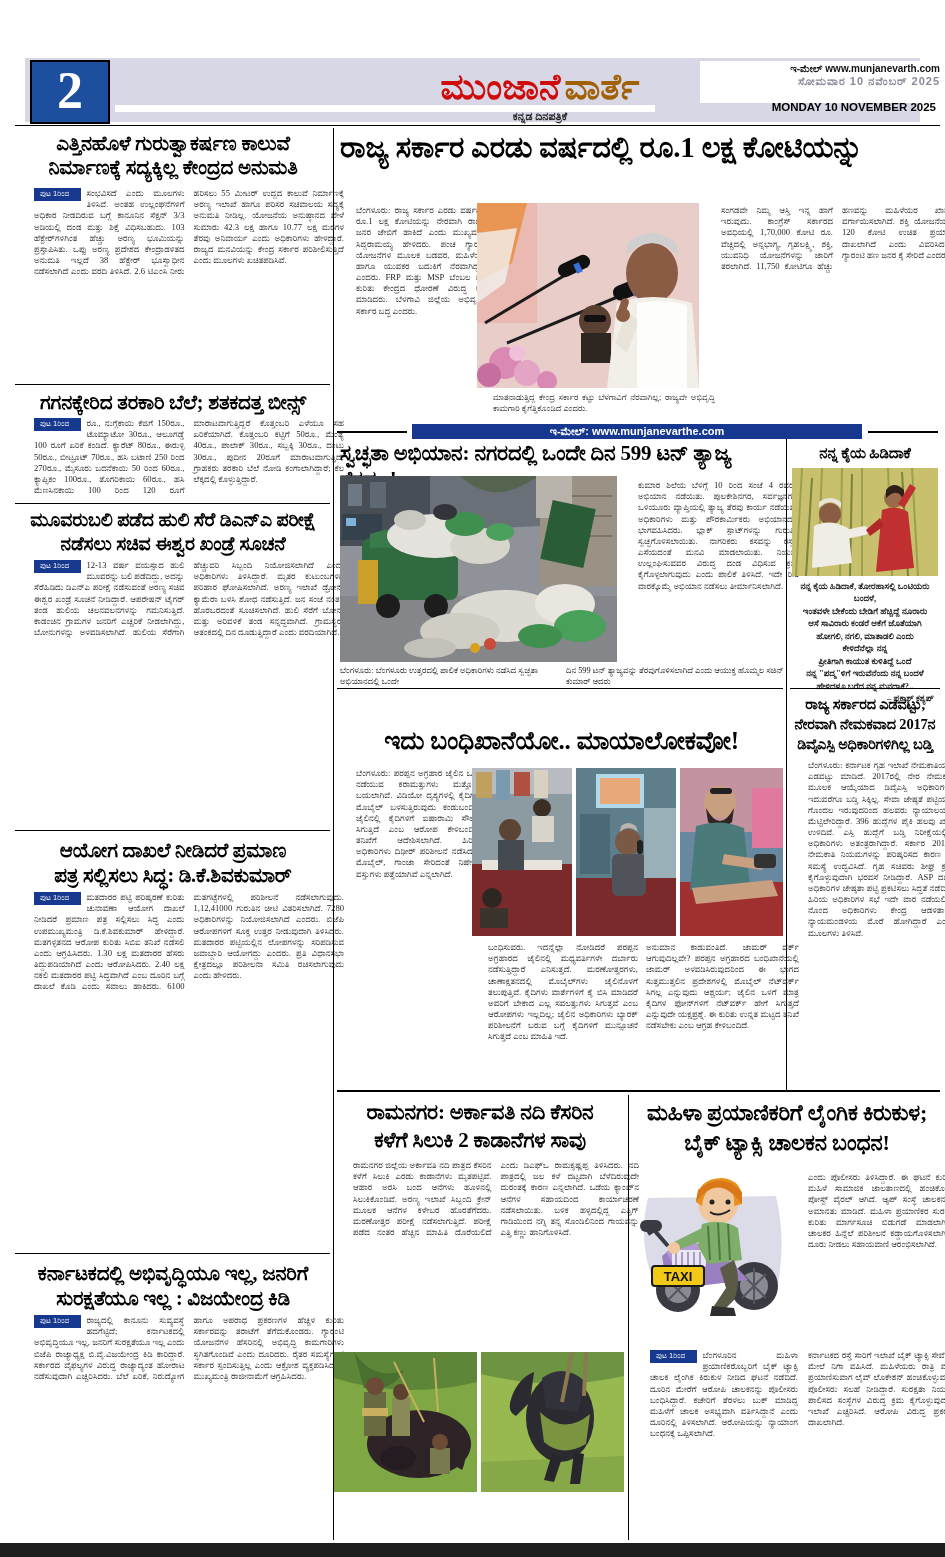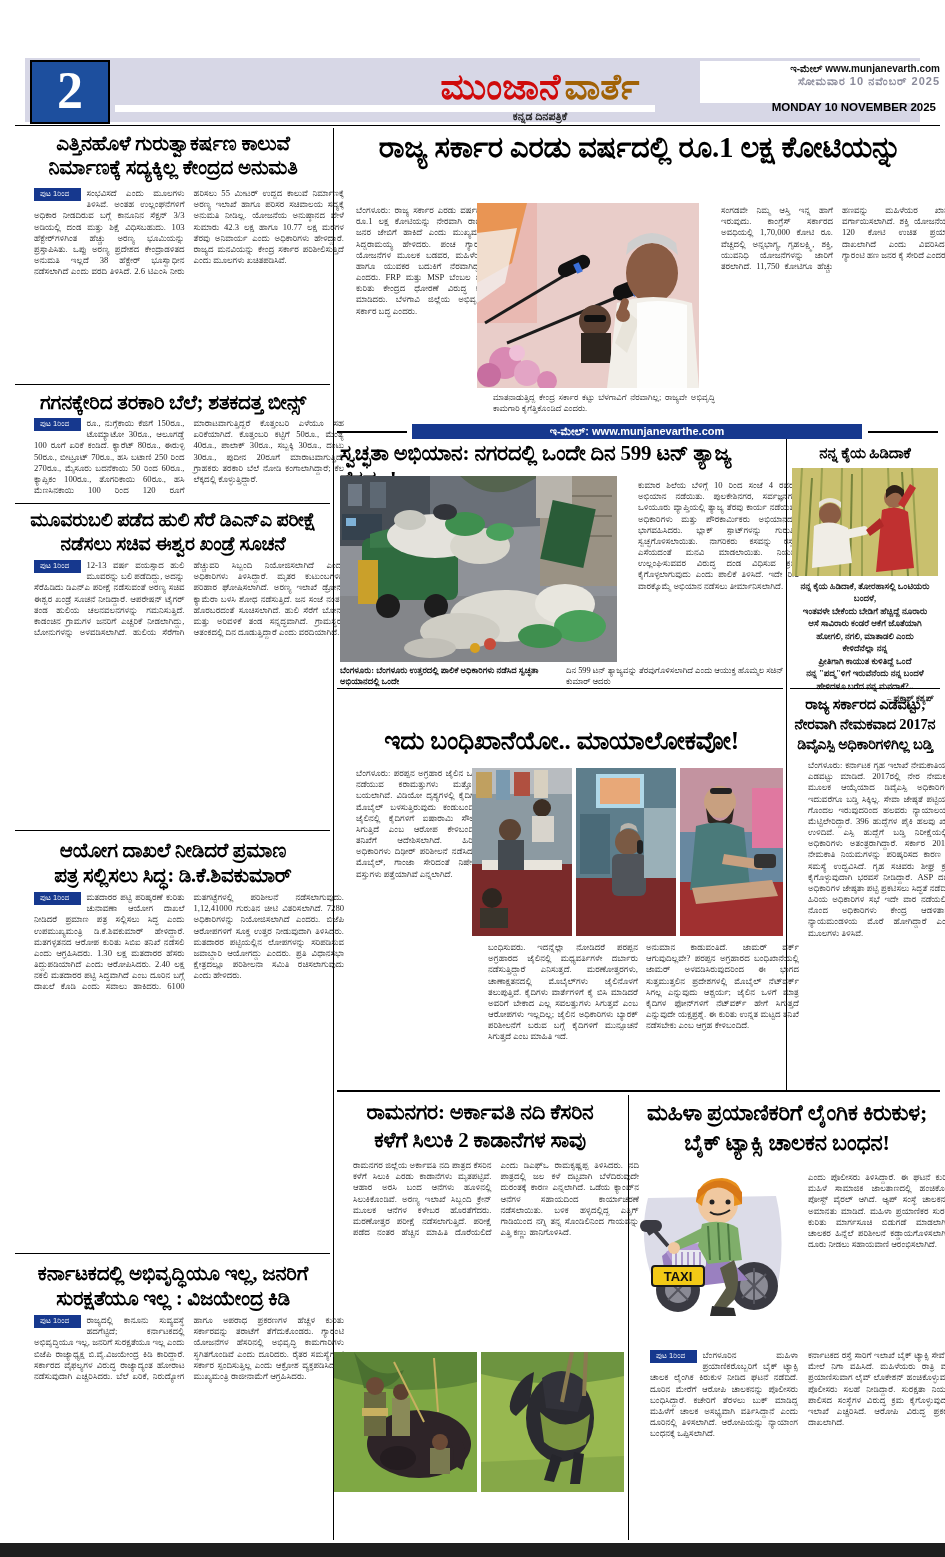--- a/index.html
+++ b/index.html
@@ -53,21 +53,21 @@
   <div class="abs rule-v" style="left:333px;top:128px;height:1412px;"></div>
   <div class="abs rule-v" style="left:786px;top:437px;height:653px;"></div>
   <div class="abs rule-v" style="left:628px;top:1095px;height:445px;"></div>
 
   <div class="abs hl" style="left:18px;top:131px;width:310px;font-size:20px;">ಎತ್ತಿನಹೊಳೆ ಗುರುತ್ವಾಕರ್ಷಣ ಕಾಲುವೆ ನಿರ್ಮಾಣಕ್ಕೆ ಸದ್ಯಕ್ಕಿಲ್ಲ ಕೇಂದ್ರದ ಅನುಮತಿ</div>
   <div class="abs body-txt cols2" style="left:18px;top:188px;width:310px;height:193px;">
     <span class="tag">ಪುಟ 1ರಿಂದ</span><span>ಸಂಭವಿಸದೆ ಎಂದು ಮೂಲಗಳು ತಿಳಿಸಿವೆ. ಅಂತಹ ಉಲ್ಲಂಘನೆಗಳಿಗೆ ಅಧಿಕಾರ ನೀಡದಿರುವ ಬಗ್ಗೆ ಕಾನೂನಿನ ಸೆಕ್ಷನ್ 3/3 ಅಡಿಯಲ್ಲಿ ದಂಡ ಮತ್ತು ಶಿಕ್ಷೆ ವಿಧಿಸಬಹುದು. 103 ಹೆಕ್ಟೇರ್‌ಗಳಿಗಿಂತ ಹೆಚ್ಚು ಅರಣ್ಯ ಭೂಮಿಯನ್ನು ಪ್ರಸ್ತಾಪಿಸಿತು. ಒಪ್ಪು ಅರಣ್ಯ ಪ್ರದೇಶದ ಕೇಂದ್ರಾಡಳಿತದ ಅನುಮತಿ ಇಲ್ಲದೆ 38 ಹೆಕ್ಟೇರ್ ಭೂಸ್ವಾಧೀನ ನಡೆಸಲಾಗಿದೆ ಎಂದು ವರದಿ ತಿಳಿಸಿದೆ. 2.6 ಟಿಎಂಸಿ ನೀರು ಹರಿಸಲು 55 ಮೀಟರ್ ಉದ್ದದ ಕಾಲುವೆ ನಿರ್ಮಾಣಕ್ಕೆ ಅರಣ್ಯ ಇಲಾಖೆ ಹಾಗೂ ಪರಿಸರ ಸಚಿವಾಲಯ ಸದ್ಯಕ್ಕೆ ಅನುಮತಿ ನೀಡಿಲ್ಲ. ಯೋಜನೆಯ ಅನುಷ್ಠಾನದ ವೇಳೆ ಸುಮಾರು 42.3 ಲಕ್ಷ ಹಾಗೂ 10.77 ಲಕ್ಷ ಮರಗಳ ತೆರವು ಅನಿವಾರ್ಯ ಎಂದು ಅಧಿಕಾರಿಗಳು ಹೇಳಿದ್ದಾರೆ. ರಾಜ್ಯದ ಮನವಿಯನ್ನು ಕೇಂದ್ರ ಸರ್ಕಾರ ಪರಿಶೀಲಿಸುತ್ತಿದೆ ಎಂದು ಮೂಲಗಳು ಖಚಿತಪಡಿಸಿವೆ.</span>
   </div>
   <div class="abs rule-h" style="left:15px;top:384px;width:315px;"></div>
 
-  <div class="abs hl" style="left:340px;top:130px;width:600px;font-size:29px;text-align:center;">ರಾಜ್ಯ ಸರ್ಕಾರ ಎರಡು ವರ್ಷದಲ್ಲಿ ರೂ.1 ಲಕ್ಷ ಕೋಟಿಯನ್ನು</div>
+  <div class="abs hl" style="left:340px;top:130px;width:600px;font-size:29px;text-align:left;">ರಾಜ್ಯ ಸರ್ಕಾರ ಎರಡು ವರ್ಷದಲ್ಲಿ ರೂ.1 ಲಕ್ಷ ಕೋಟಿಯನ್ನು</div>
 
   <div class="abs body-txt" style="left:340px;top:205px;width:132px;height:215px;">ಬೆಂಗಳೂರು: ರಾಜ್ಯ ಸರ್ಕಾರ ಎರಡು ವರ್ಷದಲ್ಲಿ ರೂ.1 ಲಕ್ಷ ಕೋಟಿಯನ್ನು ನೇರವಾಗಿ ರಾಜ್ಯದ ಜನರ ಜೇಬಿಗೆ ಹಾಕಿದೆ ಎಂದು ಮುಖ್ಯಮಂತ್ರಿ ಸಿದ್ದರಾಮಯ್ಯ ಹೇಳಿದರು. ಪಂಚ ಗ್ಯಾರಂಟಿ ಯೋಜನೆಗಳ ಮೂಲಕ ಬಡವರ, ಮಹಿಳೆಯರ ಹಾಗೂ ಯುವಕರ ಬದುಕಿಗೆ ನೆರವಾಗಿದ್ದೇವೆ ಎಂದರು. FRP ಮತ್ತು MSP ಬೆಂಬಲ ಬೆಲೆ ಕುರಿತು ಕೇಂದ್ರದ ಧೋರಣೆ ವಿರುದ್ಧ ಟೀಕೆ ಮಾಡಿದರು. ಬೆಳಗಾವಿ ಜಿಲ್ಲೆಯ ಅಭಿವೃದ್ಧಿಗೆ ಸರ್ಕಾರ ಬದ್ಧ ಎಂದರು.</div>
 
   <div class="abs" style="left:477px;top:203px;width:222px;height:185px;">
     <svg width="222" height="185" viewBox="0 0 222 185">
       <rect width="222" height="185" fill="#e9cdc9"></rect>
       <rect x="0" y="0" width="60" height="120" fill="#e9b9b2"></rect>
       <path d="M0 0 L50 0 L35 60 L0 80 Z" fill="#e88934" opacity="0.75"></path>
       <path d="M0 30 L40 25 L28 80 L0 100 Z" fill="#f3f0ee" opacity="0.8"></path>
       <circle cx="28" cy="160" r="16" fill="#d989b3"></circle>
@@ -170,21 +170,21 @@
       <ellipse cx="225" cy="128" rx="30" ry="20" fill="#e8e6de"></ellipse>
       <ellipse cx="240" cy="150" rx="26" ry="16" fill="#49a05a"></ellipse>
       <ellipse cx="200" cy="160" rx="22" ry="12" fill="#3f8f4f"></ellipse>
       <ellipse cx="90" cy="172" rx="26" ry="10" fill="#c2c0b8"></ellipse>
       <circle cx="150" cy="168" r="6" fill="#c84b3a"></circle>
         <circle cx="135" cy="172" r="5" fill="#d8a020"></circle>
       <rect x="206" y="28" width="44" height="60" fill="#2a5c38" transform="rotate(12 228 58)"></rect>
     </svg>
   </div>
   <div class="abs body-txt" style="left:622px;top:480px;width:161px;height:182px;">ಕುಮಾರ ಶಿಲೆಯ ಬೆಳಿಗ್ಗೆ 10 ರಿಂದ ಸಂಜೆ 4 ರವರೆಗೆ ಅಭಿಯಾನ ನಡೆಯಿತು. ಪುಲಕೇಶಿನಗರ, ಸರ್ವಜ್ಞನಗರ, ಒಳಿಯೂರು ವ್ಯಾಪ್ತಿಯಲ್ಲಿ ತ್ಯಾಜ್ಯ ತೆರವು ಕಾರ್ಯ ನಡೆಯಿತು. ಅಧಿಕಾರಿಗಳು ಮತ್ತು ಪೌರಕಾರ್ಮಿಕರು ಅಭಿಯಾನದಲ್ಲಿ ಭಾಗವಹಿಸಿದರು. ಬ್ಲಾಕ್ ಸ್ಪಾಟ್‌ಗಳನ್ನು ಗುರುತಿಸಿ ಸ್ವಚ್ಛಗೊಳಿಸಲಾಯಿತು. ನಾಗರಿಕರು ಕಸವನ್ನು ರಸ್ತೆಗೆ ಎಸೆಯದಂತೆ ಮನವಿ ಮಾಡಲಾಯಿತು. ನಿಯಮ ಉಲ್ಲಂಘಿಸುವವರ ವಿರುದ್ಧ ದಂಡ ವಿಧಿಸುವ ಕ್ರಮ ಕೈಗೊಳ್ಳಲಾಗುವುದು ಎಂದು ಪಾಲಿಕೆ ತಿಳಿಸಿದೆ. ಇದೇ ರೀತಿ ವಾರಕ್ಕೊಮ್ಮೆ ಅಭಿಯಾನ ನಡೆಸಲು ತೀರ್ಮಾನಿಸಲಾಗಿದೆ.</div>
-  <div class="abs cap" style="left:340px;top:666px;width:218px;font-weight:bold;font-size:8.4px;text-align:left;">ಬೆಂಗಳೂರು: ಬೆಂಗಳೂರು ಉತ್ತರದಲ್ಲಿ ಪಾಲಿಕೆ ಅಧಿಕಾರಿಗಳು ನಡೆಸಿದ ಸ್ವಚ್ಛತಾ ಅಭಿಯಾನದಲ್ಲಿ ಒಂದೇ</div>
+  <div class="abs cap" style="left:340px;top:666px;width:218px;font-weight:normal;font-size:8.4px;text-align:left;">ಬೆಂಗಳೂರು: ಬೆಂಗಳೂರು ಉತ್ತರದಲ್ಲಿ ಪಾಲಿಕೆ ಅಧಿಕಾರಿಗಳು ನಡೆಸಿದ ಸ್ವಚ್ಛತಾ ಅಭಿಯಾನದಲ್ಲಿ ಒಂದೇ</div>
   <div class="abs cap" style="left:566px;top:666px;width:218px;font-weight:normal;font-size:8.4px;text-align:left;">ದಿನ 599 ಟನ್ ತ್ಯಾಜ್ಯವನ್ನು ತೆರವುಗೊಳಿಸಲಾಗಿದೆ ಎಂದು ಆಯುಕ್ತ ಹೊಮ್ಮಲ ಸಚಿನ್ ಕುಮಾರ್ ಆದರು</div>
 
   <div class="abs hl" style="left:792px;top:444px;width:146px;font-size:15px;">ನನ್ನ ಕೈಯ ಹಿಡಿದಾಕೆ</div>
 
   <div class="abs" style="left:792px;top:468px;width:146px;height:108px;">
     <svg width="146" height="108" viewBox="0 0 146 108">
       <rect width="146" height="108" fill="#c9c06e"></rect>
       <g stroke="#9aa050" stroke-width="2">
           <line x1="10" y1="0" x2="4" y2="108"></line>
           <line x1="30" y1="0" x2="26" y2="108"></line>

